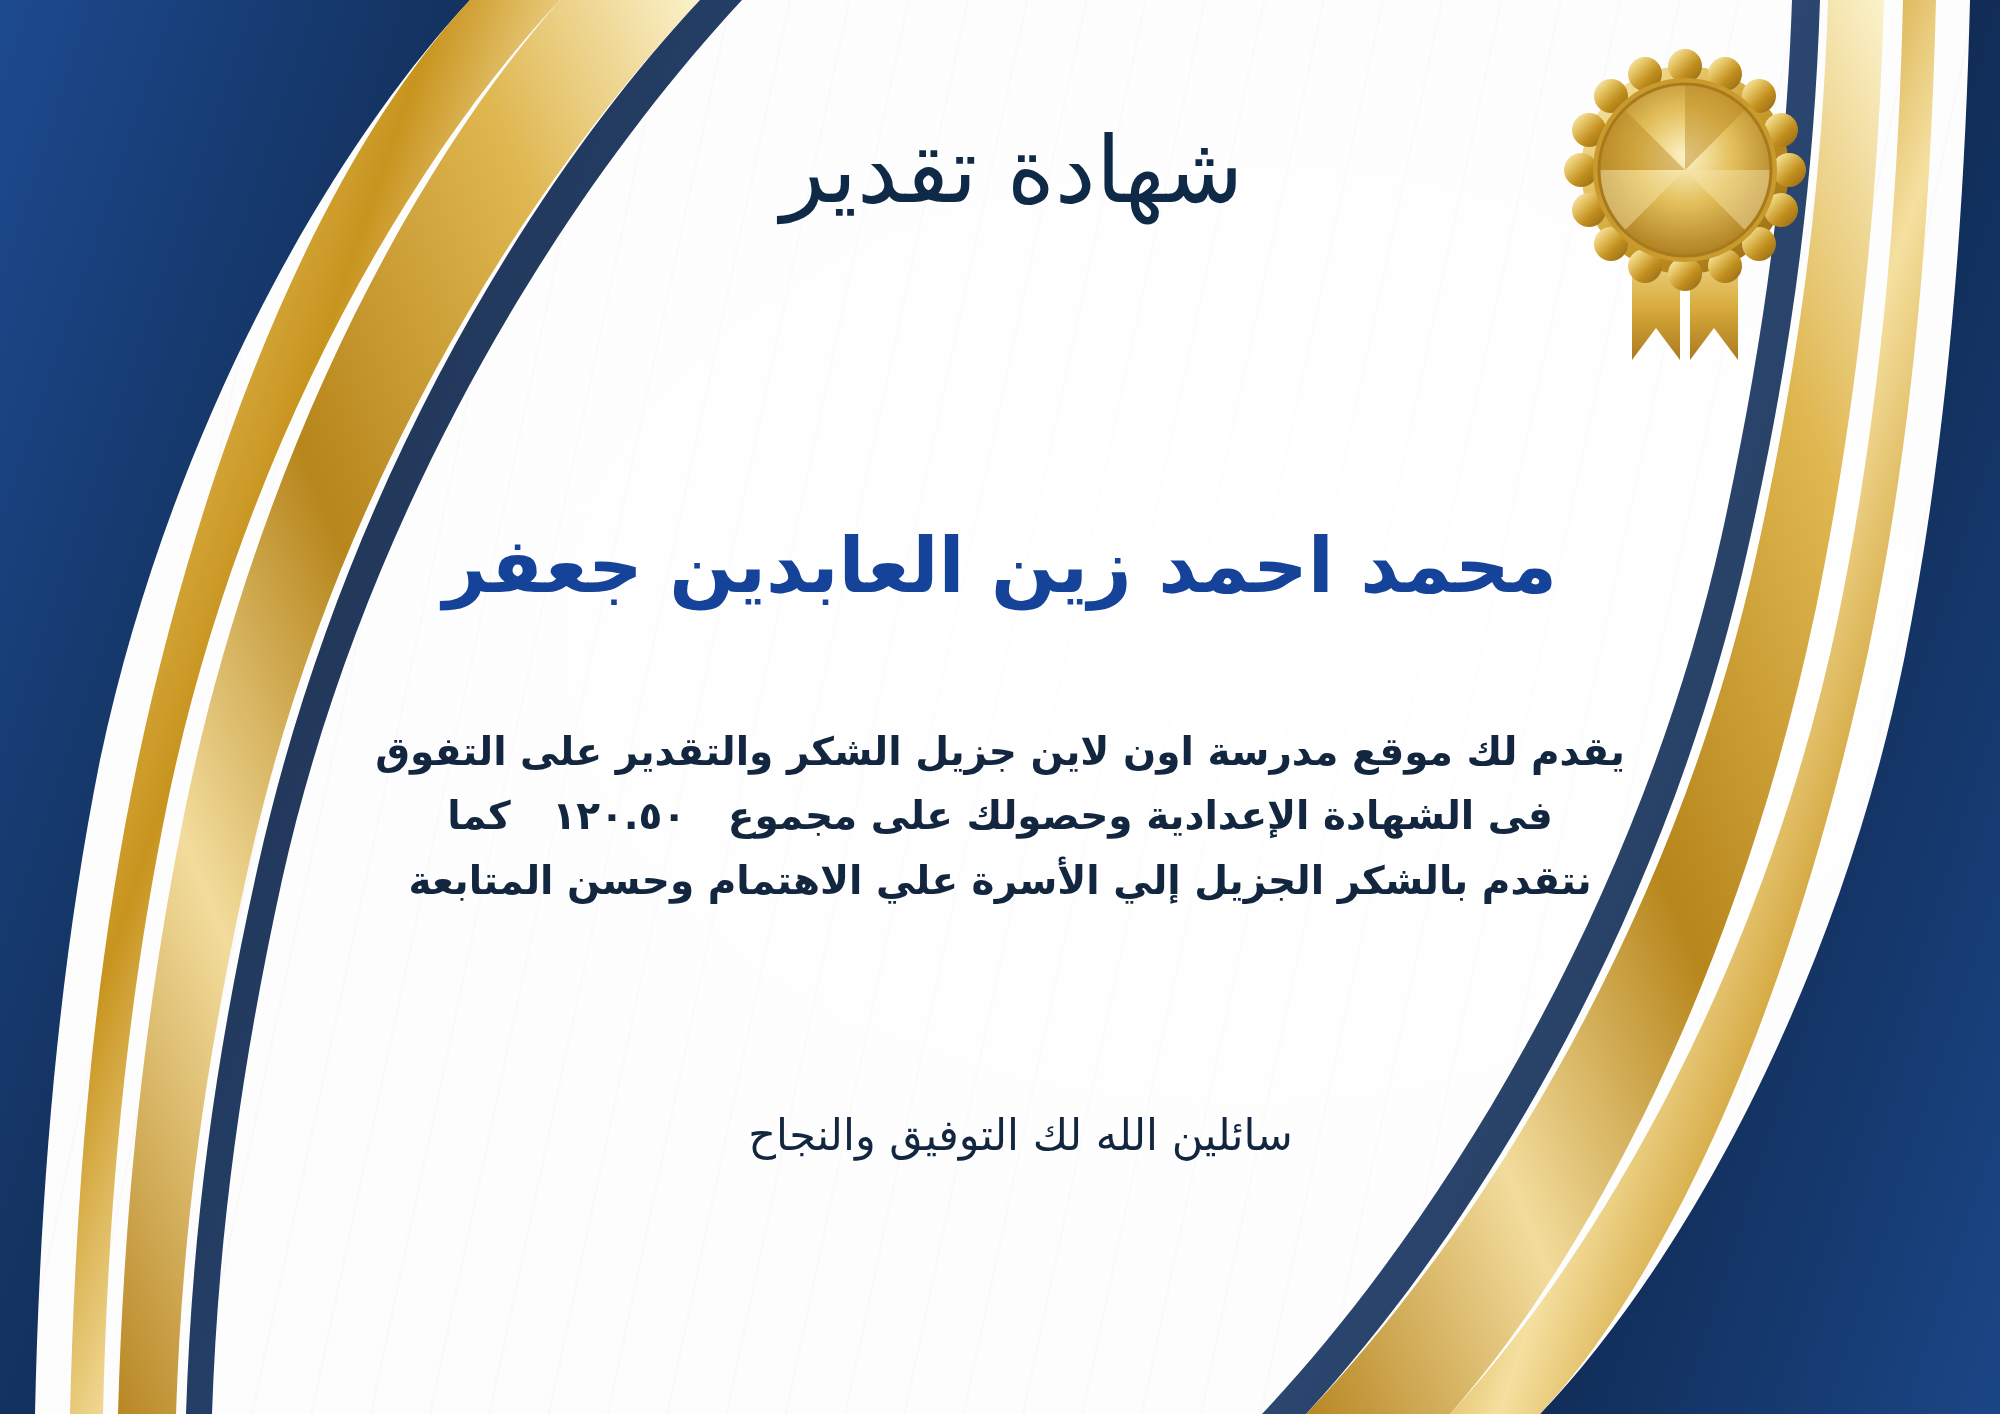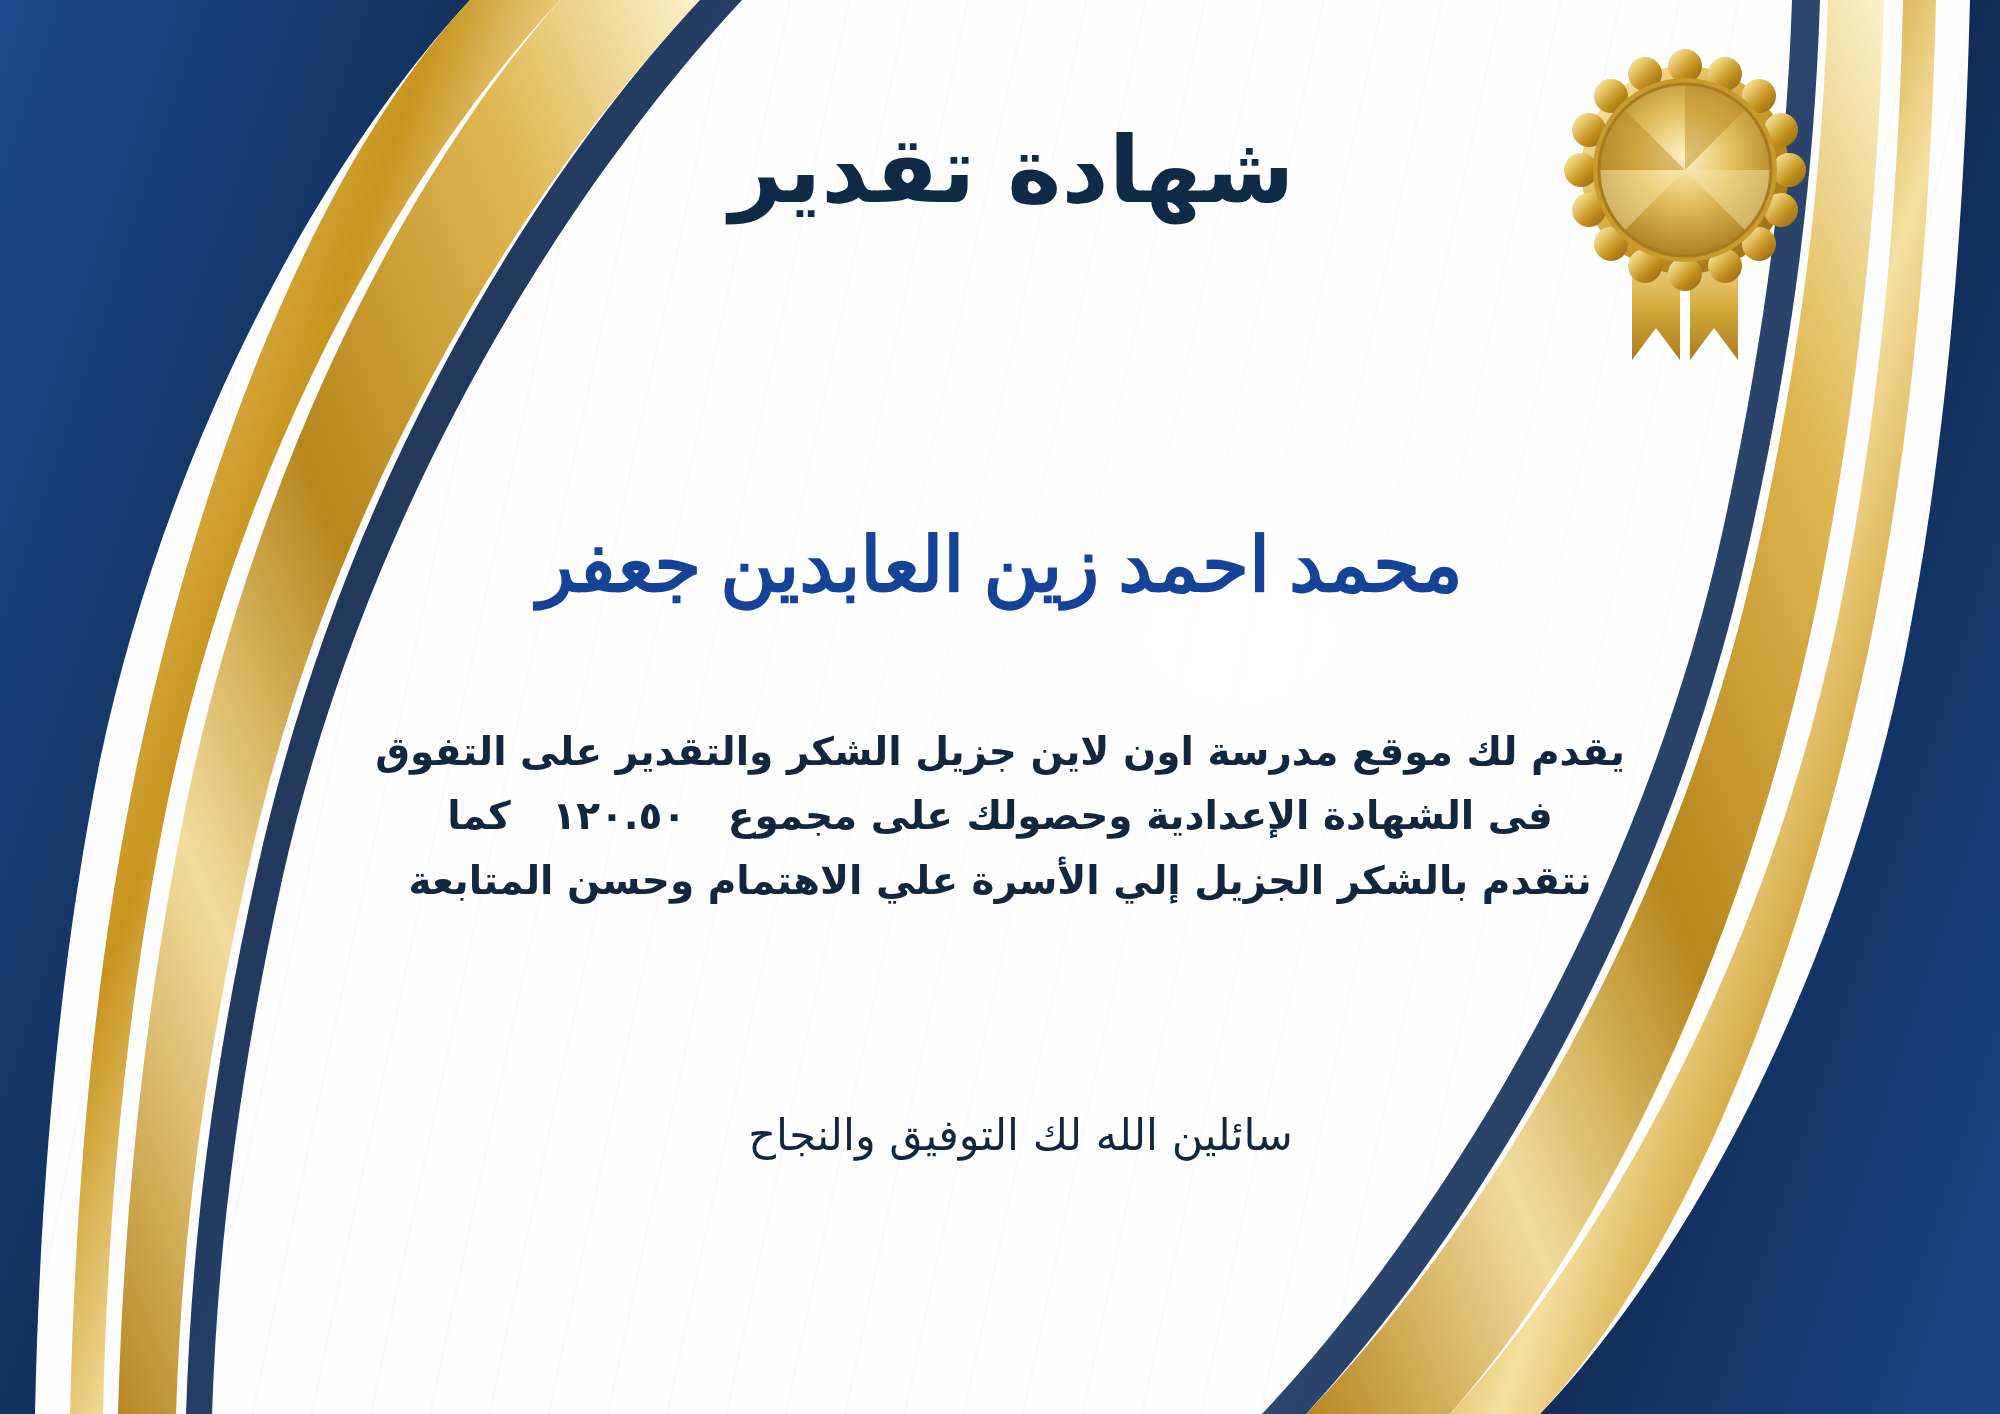--- a/index.html
+++ b/index.html
@@ -61,37 +61,36 @@
     direction: rtl;
     text-align: center;
   }
 
   .cert-title {
     position: absolute;
     top: 120px;
     left: 0;
     right: 0;
     font-size: 92px;
-    font-weight: 700;
+    font-weight: 400;
     color: #0e2a47;
     letter-spacing: 0px;
     line-height: 1.1;
     padding-left: 24px;
   }
 
   .recipient-name {
     position: absolute;
     top: 520px;
     left: 0;
     right: 0;
     font-size: 76px;
     font-weight: 700;
     color: #16439a;
     line-height: 1.2;
-    font-family: Liberation Serif, serif;
   }
 
   .body-text {
     position: absolute;
     top: 720px;
     left: 300px;
     right: 300px;
     font-size: 39px;
     color: #12263f;
     line-height: 1.65;

